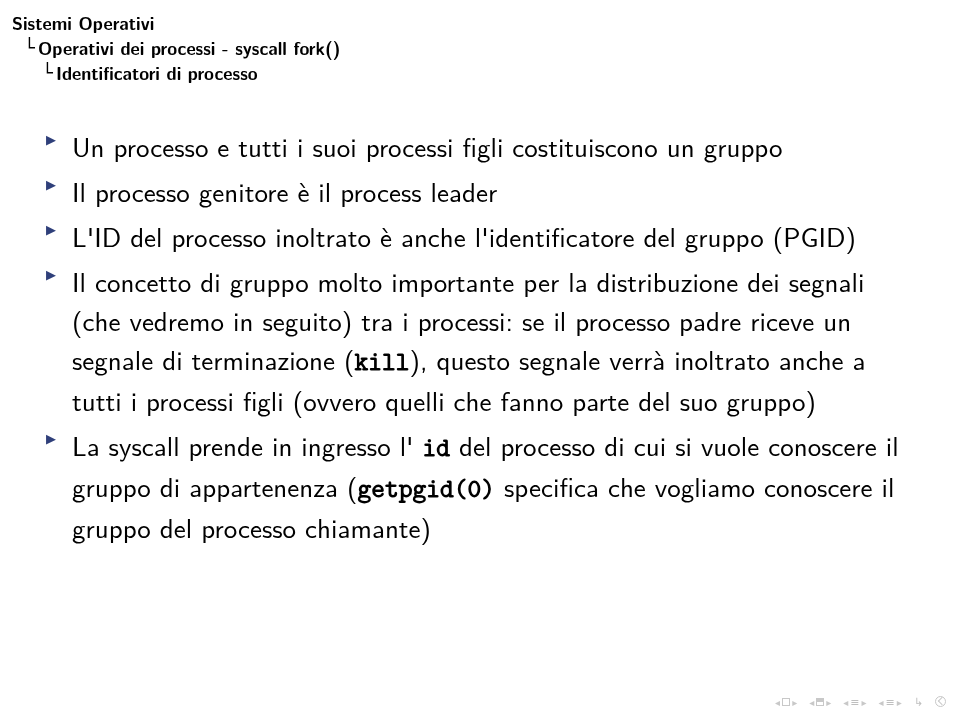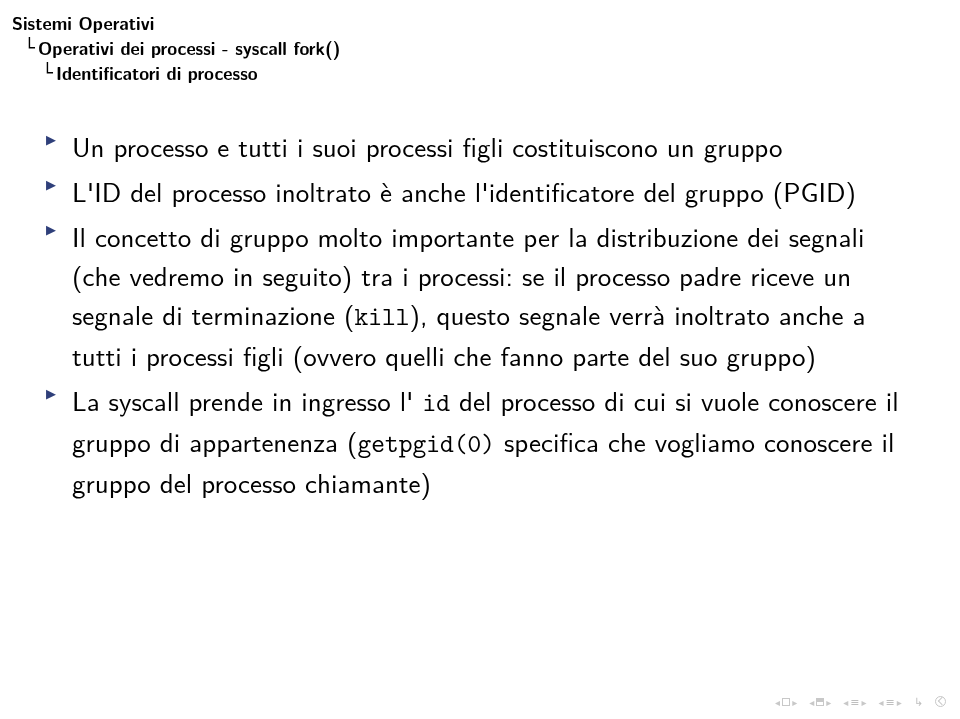--- a/index.html
+++ b/index.html
@@ -42,21 +42,21 @@
     font-weight: 300;
   }
   ul.bullets > li::before {
     content: "▶";
     position: absolute;
     left: 0;
     top: 4px;
     color: #2f3f7a;
     font-size: 13px;
   }
-  .tt { font-family: "Latin Modern Mono", "Courier New", monospace; font-size: 0.97em; }
+  .tt { font-family: "Latin Modern Mono", "Courier New", monospace; font-size: 0.97em; font-weight: bold; }
   .footer {
     position: absolute;
     bottom: 10px;
     right: 14px;
     display: flex;
     gap: 12px;
     align-items: center;
     color: #bfbfbf;
     font-size: 12px;
   }
@@ -96,20 +96,21 @@
   </div>
   <div class="hdr-line3">
     <span class="tree-sym">└</span>
     <span>Identificatori di processo</span>
   </div>
 </div>
 
 <div class="content">
   <ul class="bullets">
     <li>Un processo e tutti i suoi processi figli costituiscono un gruppo</li>
+    <li>Il processo genitore è il process leader</li>
     <li>L'ID del processo inoltrato è anche l'identificatore del gruppo (PGID)</li>
     <li>Il concetto di gruppo molto importante per la distribuzione dei segnali (che vedremo in seguito) tra i processi: se il processo padre riceve un segnale di terminazione (<span class="tt">kill</span>), questo segnale verrà inoltrato anche a tutti i processi figli (ovvero quelli che fanno parte del suo gruppo)</li>
     <li>La syscall prende in ingresso l' <span class="tt">id</span> del processo di cui si vuole conoscere il gruppo di appartenenza (<span class="tt">getpgid(0)</span> specifica che vogliamo conoscere il gruppo del processo chiamante)</li>
   </ul>
 </div>
 
 <div class="footer">
   <span class="nav-group">
     <span class="nav-arrow">◂</span>
       <span class="nav-box"></span>

